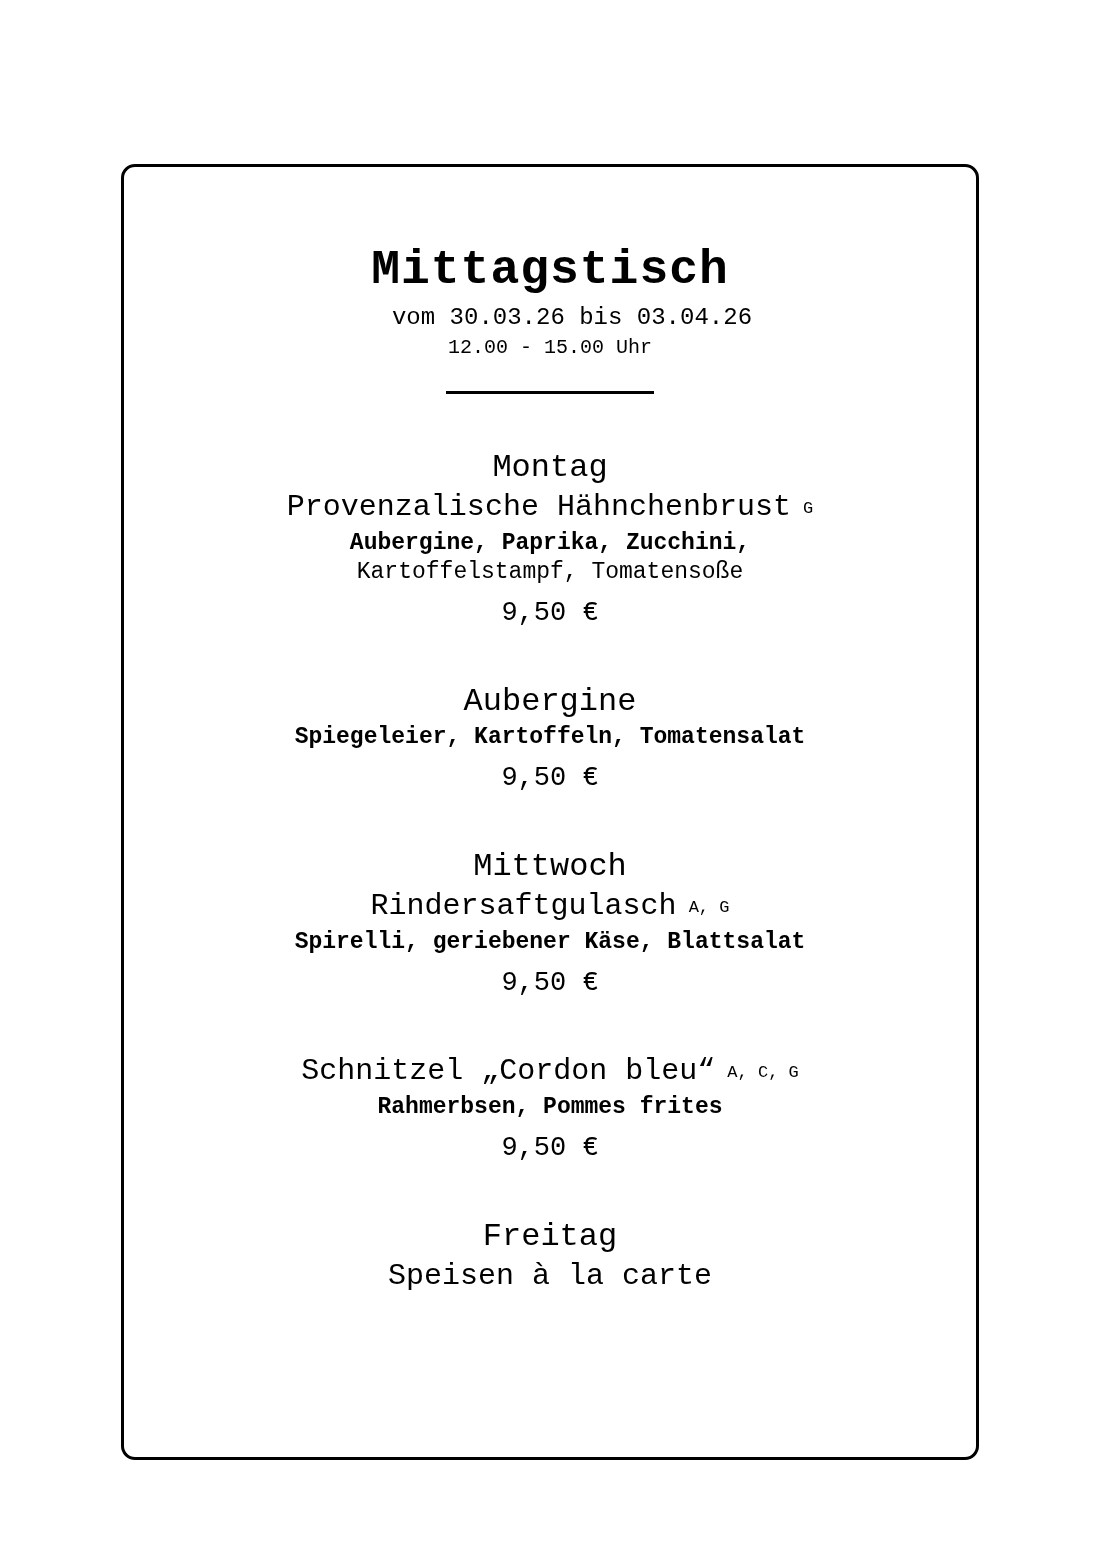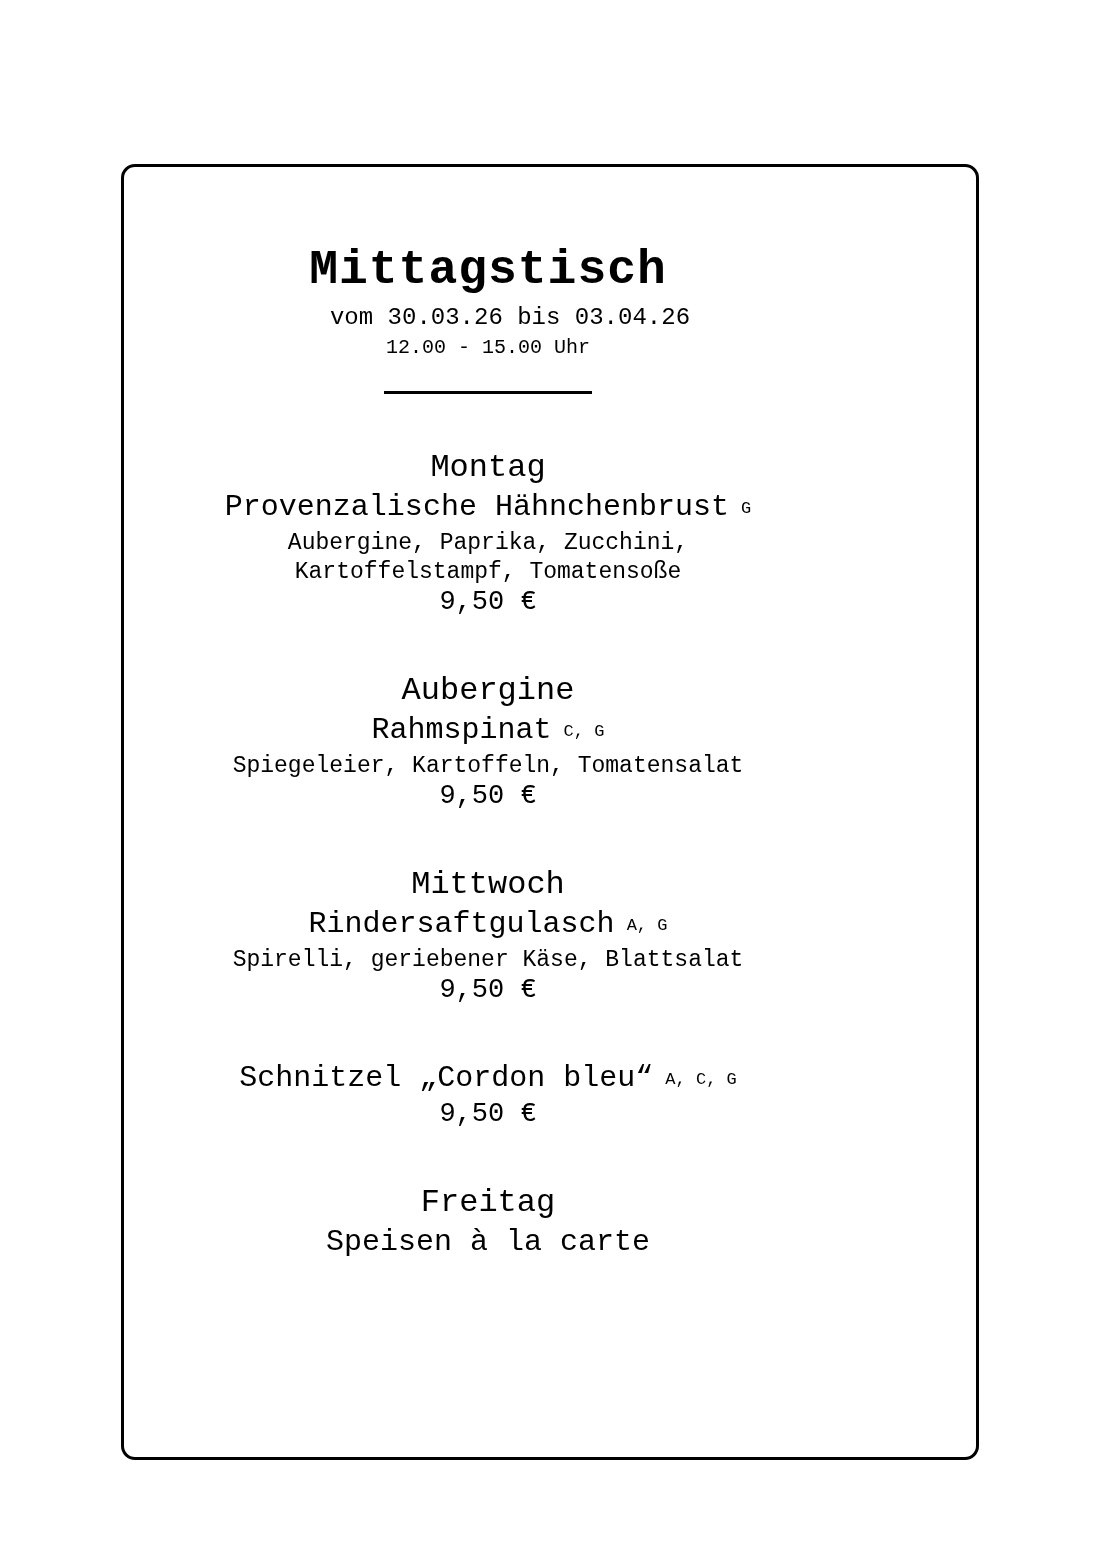--- a/index.html
+++ b/index.html
@@ -22,21 +22,21 @@
     width: 852px;
     height: 1290px;
     border: 3px solid #000000;
     border-radius: 14px;
     background: #ffffff;
   }
   .content {
     position: absolute;
     left: 0;
     top: 0;
-    width: 976px;
+    width: 1100px;
     text-align: center;
   }
   .title {
     font-size: 48px;
     font-weight: bold;
     line-height: 52px;
     margin: 244px 0 0 0;
     letter-spacing: 1px;
   }
   .date-range {
@@ -74,24 +74,26 @@
     font-size: 17px;
     margin-left: 12px;
     vertical-align: 2px;
   }
   .desc {
     font-size: 23px;
     line-height: 29px;
   }
   .desc.first {
     margin-top: 1px;
+    font-weight: bold;
   }
   .price {
     font-size: 27px;
     line-height: 30px;
+    margin-top: 11px;
   }
 </style>
 </head>
 <body>
 
 <div class="frame"></div>
 
 <div class="content">
 
   <h1 class="title">Mittagstisch</h1>
@@ -105,40 +107,38 @@
     <div class="dish-line">
       <span>Provenzalische Hähnchenbrust</span><span class="allergens">G</span>
     </div>
     <div class="desc first">Aubergine, Paprika, Zucchini,</div>
     <div class="desc">Kartoffelstampf, Tomatensoße</div>
     <div class="price">9,50 €</div>
   </section>
 
   <section class="day">
     <div class="day-name">Aubergine</div>
-    <div class="dish-line">
-      <span>Rahmspinat</span><span class="allergens">C, G</span>
-    </div>
     <div class="desc first">Spiegeleier, Kartoffeln, Tomatensalat</div>
     <div class="price">9,50 €</div>
   </section>
 
   <section class="day">
     <div class="day-name">Mittwoch</div>
     <div class="dish-line">
       <span>Rindersaftgulasch</span><span class="allergens">A, G</span>
     </div>
     <div class="desc first">Spirelli, geriebener Käse, Blattsalat</div>
     <div class="price">9,50 €</div>
   </section>
 
   <section class="day">
     <div class="dish-line">
       <span>Schnitzel „Cordon bleu“</span><span class="allergens">A, C, G</span>
     </div>
+    <div class="desc first">Rahmerbsen, Pommes frites</div>
     <div class="price">9,50 €</div>
   </section>
 
   <section class="day">
     <div class="day-name">Freitag</div>
     <div class="dish-line">
       <span>Speisen à la carte</span>
     </div>
   </section>
 

